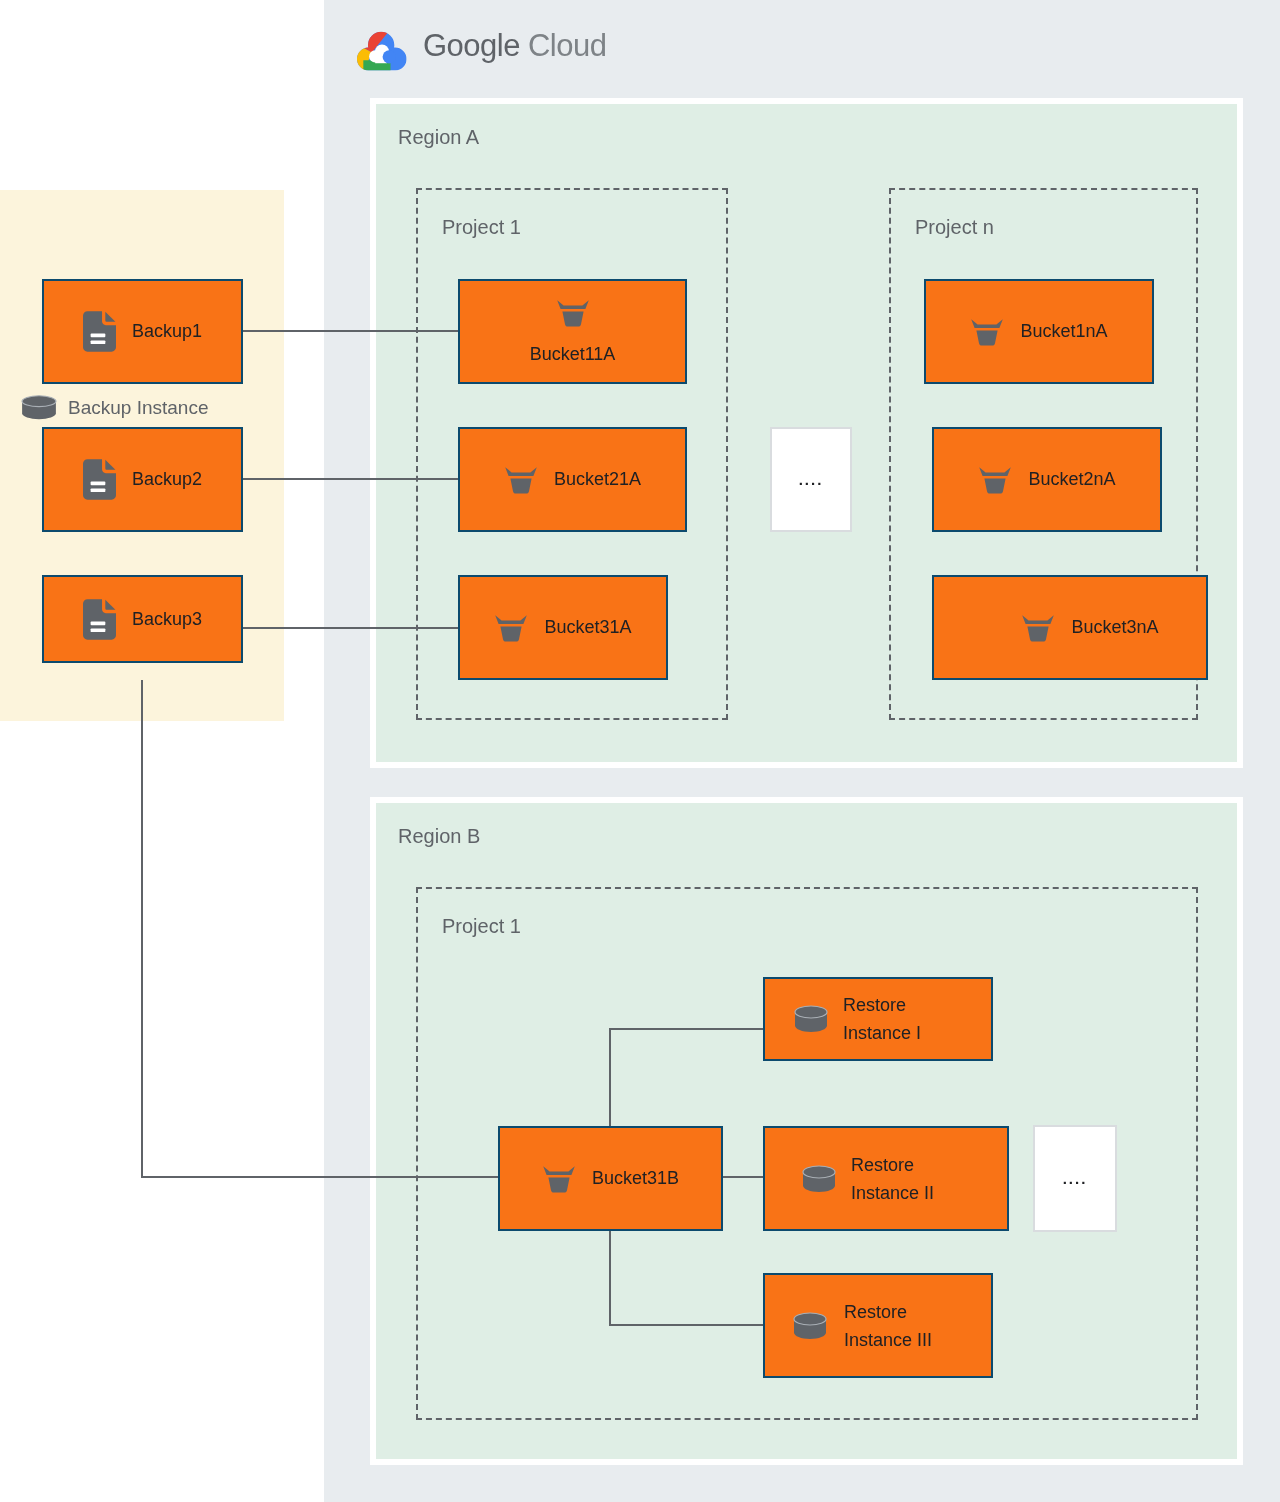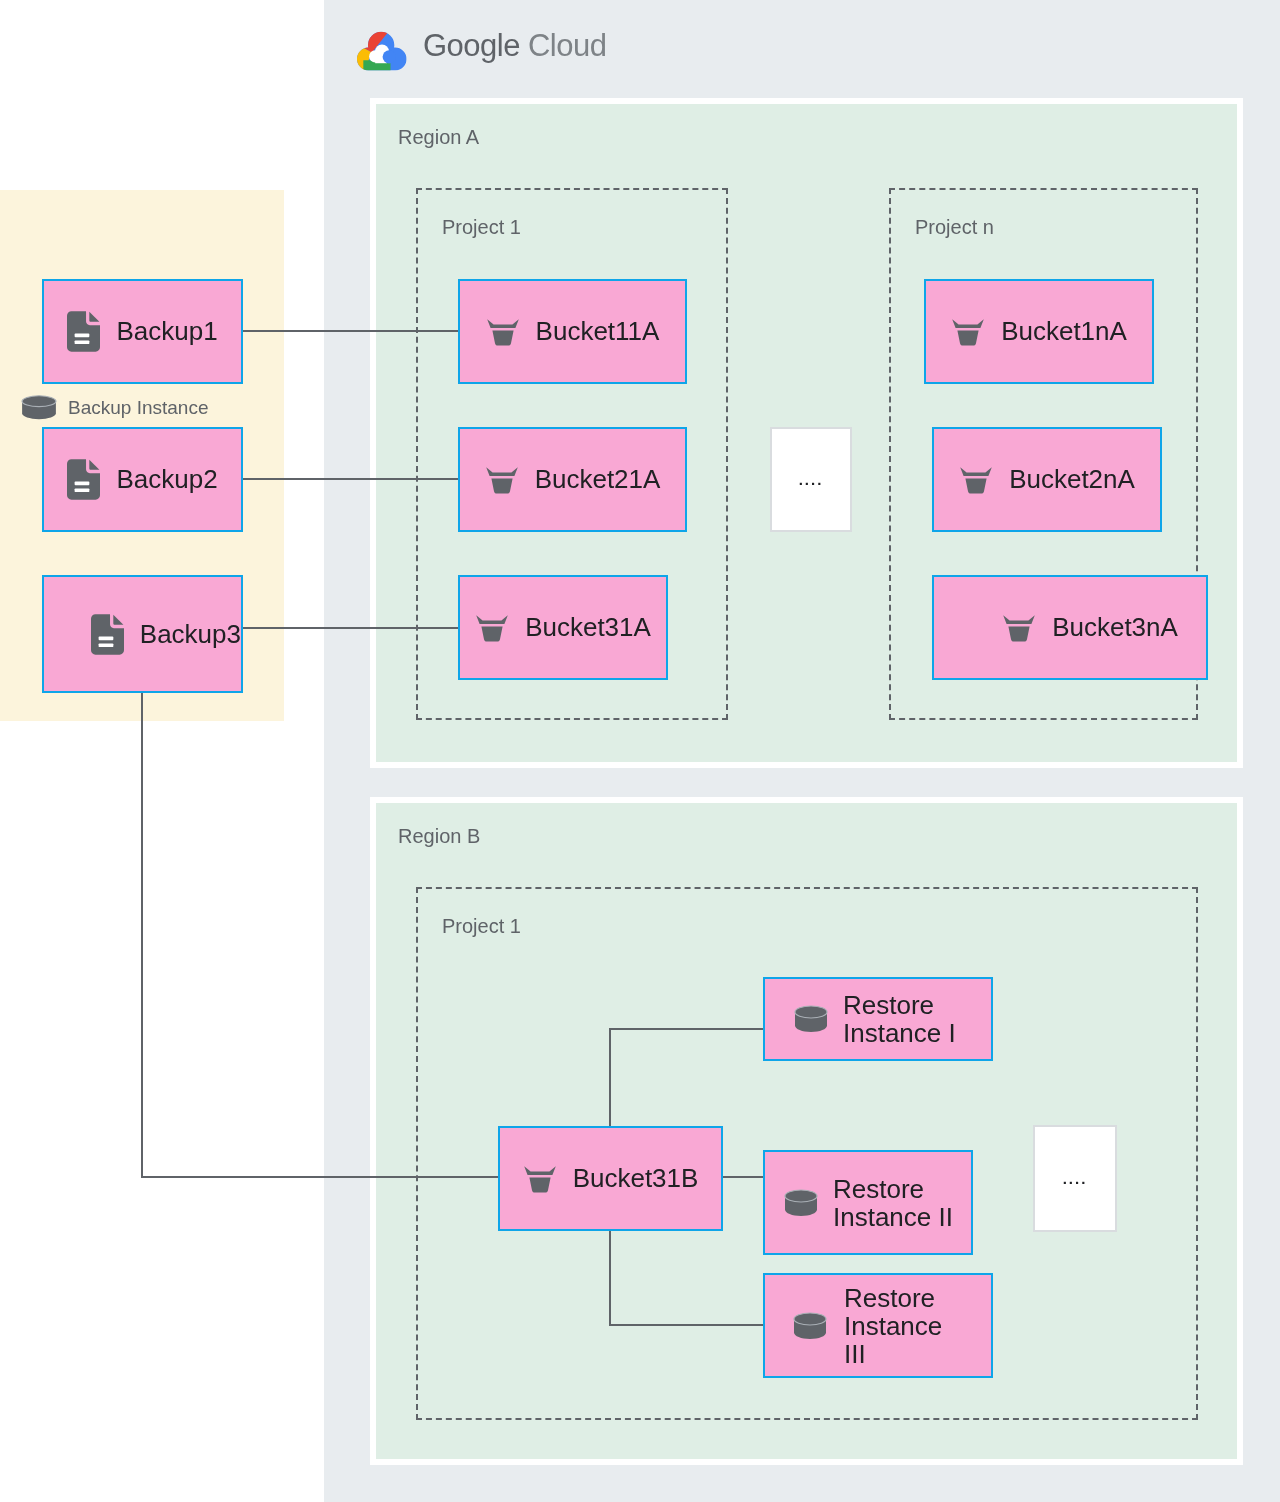--- a/index.html
+++ b/index.html
@@ -19,22 +19,22 @@
   .region-label{position:absolute;left:22px;top:22px;font-size:20px;color:#5f6368;}
   .dashed-box{border:2px dashed #5f6368;}
   #project-1a{left:416px;top:188px;width:312px;height:532px;}
   #project-na{left:889px;top:188px;width:309px;height:532px;}
   #project-1b{left:416px;top:887px;width:782px;height:533px;}
   .project-label{position:absolute;left:24px;top:26px;font-size:20px;color:#5f6368;}
   .yellow-panel{left:0;top:190px;width:284px;height:531px;background:#fcf4dc;}
   .legend-row{position:absolute;left:20px;top:204px;display:flex;align-items:center;gap:10px;}
   .legend-label{font-size:19px;color:#5f6368;}
   .node{
-    background:#f9a8d4;border:2px solid #0ea5e9;display:flex;align-items:center;
-    justify-content:center;gap:16px;color:#202124;font-size:26px;
+    background:#f97316;border:2px solid #0c4a6e;display:flex;align-items:center;
+    justify-content:center;gap:16px;color:#202124;font-size:18px;
   }
   .node .two-line{width:120px;line-height:28px;}
   .dots-node{background:#fff;border:2px solid #d9dcdf;display:flex;align-items:center;justify-content:center;}
   .dots{font-size:15px;font-weight:700;letter-spacing:2px;color:#202124;}
   .line{background:#5f6368;}
   svg{display:block;}
 </style>
 </head>
 <body>
 
@@ -136,30 +136,30 @@
     <span>Backup1</span>
   </div>
   <div class="abs node" style="left:42px;top:427px;width:201px;height:105px;text-align:right;">
     <span>
         <svg width="33" height="41">
           <use href="#icon-doc"></use>
         </svg>
       </span>
     <span>Backup2</span>
   </div>
-  <div class="abs node" style="left:42px;top:575px;width:201px;height:118px;justify-content:flex-end;">
+  <div class="abs node" style="left:42px;top:575px;width:201px;height:88px;">
     <span>
         <svg width="33" height="41">
           <use href="#icon-doc"></use>
         </svg>
       </span>
     <span>Backup3</span>
   </div>
 
-  <div class="abs node" style="left:458px;top:279px;width:229px;height:105px;">
+  <div class="abs node" style="left:458px;top:279px;width:229px;height:105px;flex-direction:column;">
     <span>
         <svg width="34" height="30">
           <use href="#icon-bucket"></use>
         </svg>
       </span>
     <span>Bucket11A</span>
   </div>
   <div class="abs node" style="left:458px;top:427px;width:229px;height:105px;">
     <span>
         <svg width="34" height="30">
@@ -216,21 +216,21 @@
   </div>
 
   <div class="abs node" style="left:763px;top:977px;width:230px;height:84px;gap:14px;">
     <span>
         <svg width="36" height="30">
           <use href="#icon-db"></use>
         </svg>
       </span>
     <span class="two-line">Restore Instance I</span>
   </div>
-  <div class="abs node" style="left:763px;top:1150px;width:210px;height:105px;gap:14px;">
+  <div class="abs node" style="left:763px;top:1126px;width:246px;height:105px;gap:14px;">
     <span>
         <svg width="36" height="30">
           <use href="#icon-db"></use>
         </svg>
       </span>
     <span class="two-line">Restore Instance II</span>
   </div>
   <div class="abs node" style="left:763px;top:1273px;width:230px;height:105px;">
     <span>
         <svg width="36" height="30">

